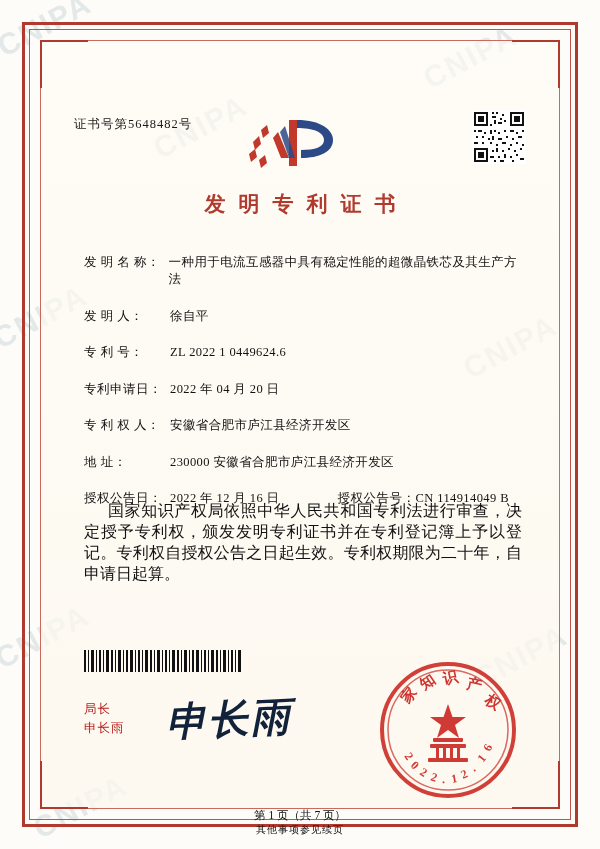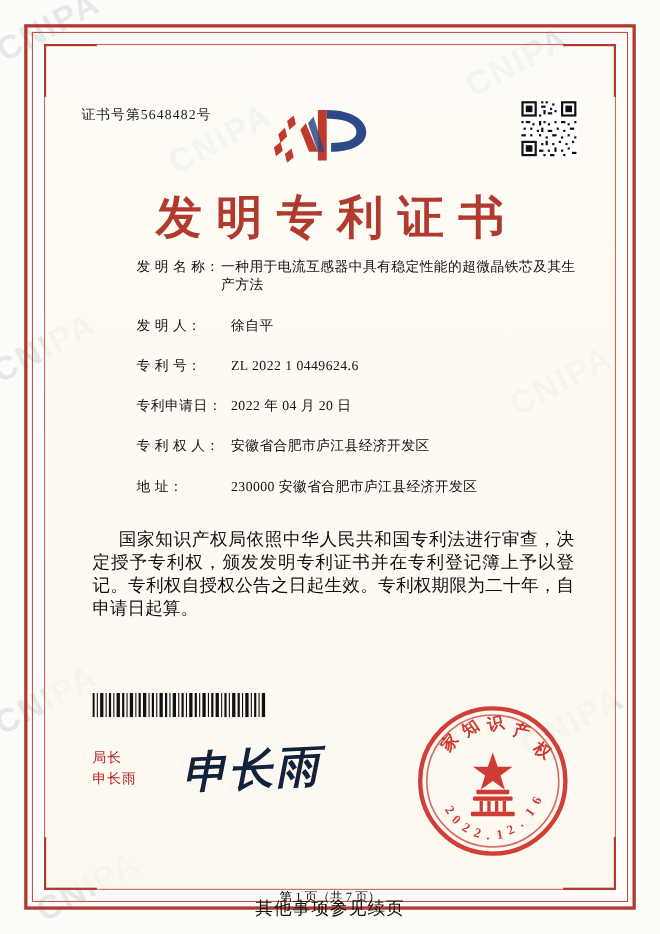--- a/index.html
+++ b/index.html
@@ -62,21 +62,21 @@
     width: 46px; height: 46px;
     border: 2px solid #b03a2e;
   }
   .corner.tl { left: 40px;  top: 40px;  border-right: none; border-bottom: none; }
   .corner.tr { right: 40px; top: 40px;  border-left: none;  border-bottom: none; }
   .corner.bl { left: 40px;  bottom: 40px; border-right: none; border-top: none; }
   .corner.br { right: 40px; bottom: 40px; border-left: none;  border-top: none; }
 
   .content {
     position: absolute;
-    left: 56px; top: 52px;
+    left: 56px; top: 72px;
     width: 488px; height: 737px;
   }
 
   .cert-no {
     position: absolute;
     left: 18px; top: 44px;
     font-size: 12.5px;
     color: #1a1a1a;
     letter-spacing: 1px;
   }
@@ -94,21 +94,21 @@
     transform: translateX(-50%);
     top: 40px;
     width: 110px; height: 62px;
   }
 
   .title {
     position: absolute;
     left: 0; right: 0;
     top: 118px;
     text-align: center;
-    font-size: 42px;
+    font-size: 21px;
     font-weight: bold;
     letter-spacing: 13px;
     color: #b03a2e;
     text-indent: 13px;
     font-family: "Liberation Serif", serif;
   }
 
   .fields {
     position: absolute;
     left: 28px;
@@ -118,21 +118,20 @@
   .field {
     display: flex;
     align-items: baseline;
     margin-bottom: 19.5px;
     font-size: 12.5px;
     color: #111;
   }
   .f-label {
     white-space: nowrap;
     letter-spacing: 0.5px;
-    margin-left: 40px;
   }
   .f-label.w6 { width: 86px; }
   .f-value {
     letter-spacing: 0.4px;
   }
   .field-row2 {
     display: flex;
     align-items: baseline;
     font-size: 12.5px;
     color: #111;
@@ -200,21 +199,21 @@
     text-align: center;
     font-size: 11.5px;
     color: #111;
   }
 
   .footer-note {
     position: absolute;
     left: 0; right: 0;
     bottom: 12px;
     text-align: center;
-    font-size: 16px;
+    font-size: 10px;
     color: #111;
     letter-spacing: 1px;
   }
 </style>
 </head>
 <body>
 
 <div class="page">
 
   <div class="wm r" style="left:-6px;  top:8px;">CNIPA</div>
@@ -347,20 +346,30 @@
       <div class="field">
         <span class="f-label w6">专 利 权 人：</span>
         <span class="f-value">安徽省合肥市庐江县经济开发区</span>
       </div>
 
       <div class="field">
         <span class="f-label w6">地          址：</span>
         <span class="f-value">230000 安徽省合肥市庐江县经济开发区</span>
       </div>
 
+      <div class="field-row2">
+        <span class="seg">
+          <span class="f-label w6">授权公告日：</span>
+          <span class="f-value">2022 年 12 月 16 日</span>
+        </span>
+        <span class="seg second">
+          <span class="f-label">授权公告号：</span>
+          <span class="f-value">CN 114914049 B</span>
+        </span>
+      </div>
 
     </div>
 
     <div class="paras">
       <p>国家知识产权局依照中华人民共和国专利法进行审查，决定授予专利权，颁发发明专利证书并在专利登记簿上予以登记。专利权自授权公告之日起生效。专利权期限为二十年，自申请日起算。</p>
     </div>
 
     <div class="barcode">
       <svg width="160" height="22" viewBox="0 0 160 22">
         <g fill="#111">

